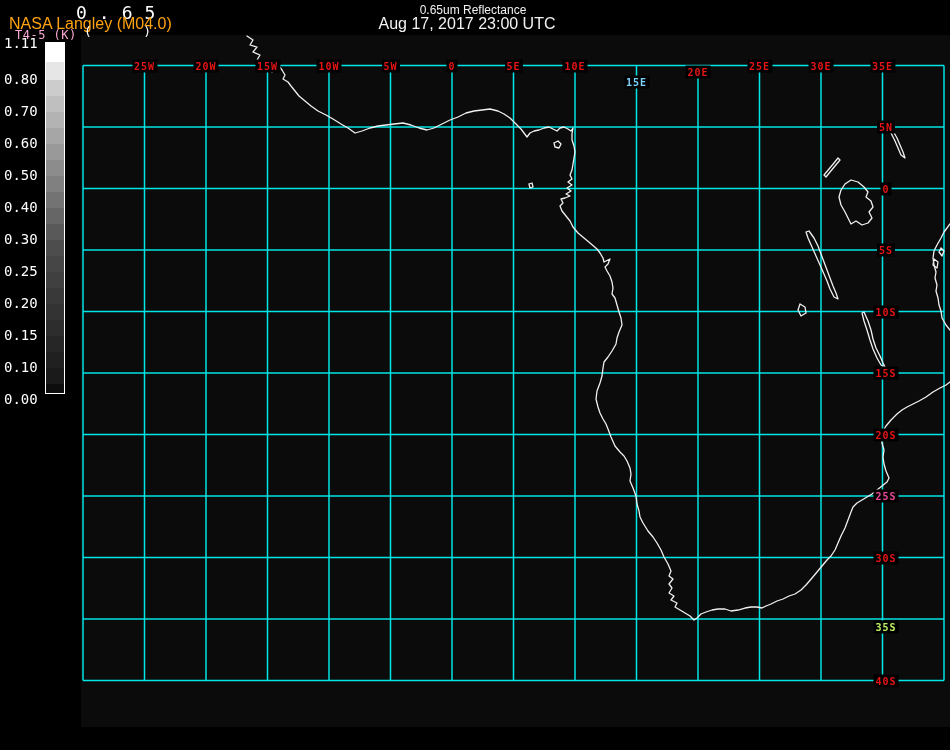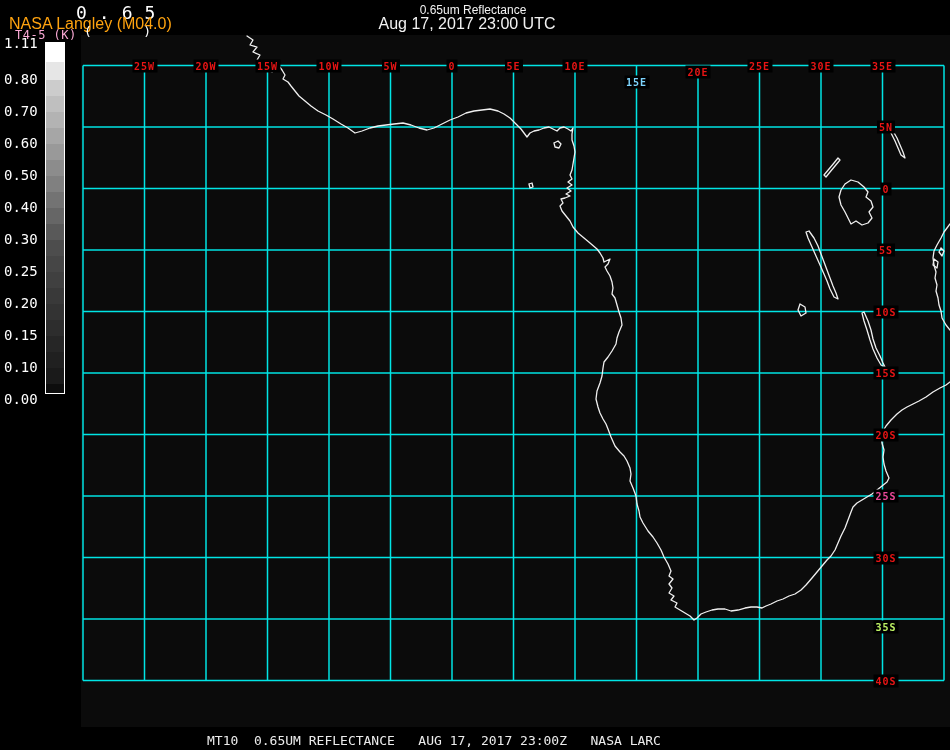--- a/index.html
+++ b/index.html
@@ -165,15 +165,14 @@
       <span class="latlab" style="left: 886px; top: 250px; color: rgb(232, 20, 20);">5S</span>
       <span class="latlab" style="left: 886px; top: 311.5px; color: rgb(232, 20, 20);">10S</span>
       <span class="latlab" style="left: 886px; top: 373px; color: rgb(232, 20, 20);">15S</span>
       <span class="latlab" style="left: 886px; top: 434.5px; color: rgb(232, 20, 20);">20S</span>
       <span class="latlab" style="left: 886px; top: 496px; color: #ec4899;">25S</span>
       <span class="latlab" style="left: 886px; top: 557.5px; color: rgb(232, 20, 20);">30S</span>
       <span class="latlab" style="left: 886px; top: 619px; color: #bef264; margin-top: 8px;">35S</span>
       <span class="latlab" style="left: 886px; top: 680.5px; color: rgb(232, 20, 20);">40S</span>
     </div>
 
-  <div id="statusbar">MT10  0.65UM REFLECTANCE   AUG 17, 2017 23:00Z   NASA LARC</div>
 
 </div>
 
 </body></html>

